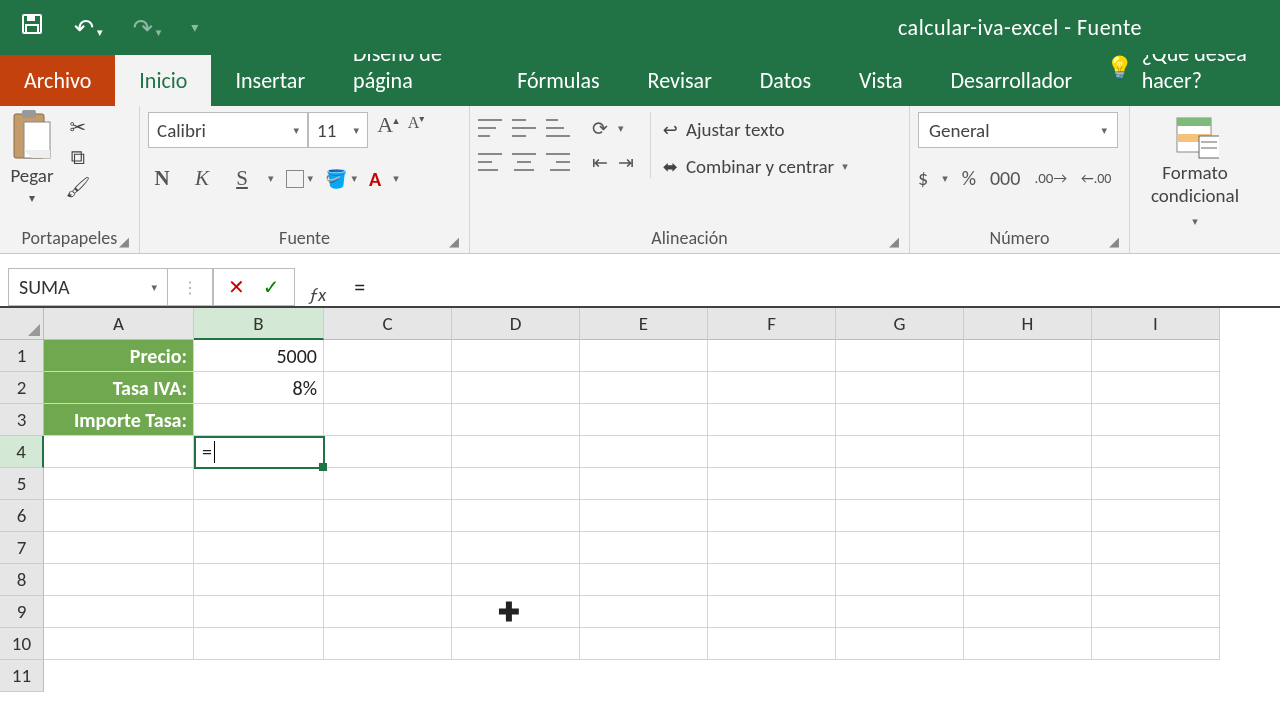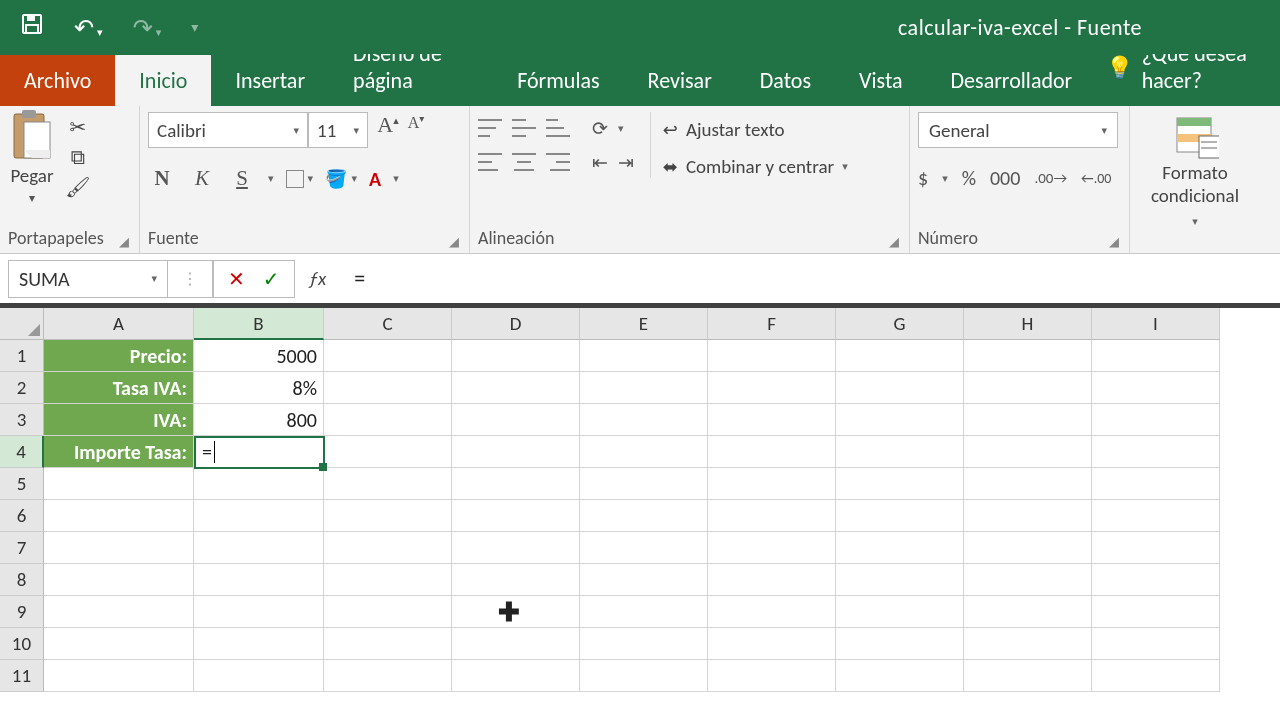--- a/index.html
+++ b/index.html
@@ -17,21 +17,21 @@
 .tab { color: #fff; font-size: 22px; padding: 12px 24px; cursor: pointer; }
 .tab.file { background: #c2410c; color: #fff; }
 .tab.active { background: #f3f3f3; color: #217346; font-weight: normal; }
 .tell-me { margin-left: auto; color: #fff; display: flex; align-items: center; gap: 8px; padding: 0 18px 12px 10px; font-size: 22px; }
 .bulb-icon { font-size: 22px; }
 
 
 .ribbon { background: #f3f3f3; height: 148px; display: flex; border-bottom: 1px solid #c8c8c8; }
 .ribbon-group { border-right: 1px solid #d4d4d4; display: flex; flex-direction: column; padding: 6px 8px 0 8px; }
 .ribbon-group-content { flex: 1; display: flex; align-items: flex-start; gap: 8px; }
-.ribbon-group-label { font-size: 18px; color: #555; padding: 2px 0 4px 0; position: relative; }
+.ribbon-group-label { text-align: center; font-size: 18px; color: #555; padding: 2px 0 4px 0; position: relative; }
 .dlg-launcher { position: absolute; right: 2px; bottom: 4px; font-size: 13px; color: #888; cursor: pointer; }
 
 .pegar-col { display: flex; flex-direction: column; align-items: center; gap: 4px; }
 .pegar-icon { width: 48px; height: 48px; display: flex; align-items: center; justify-content: center; position: relative; }
 .clipboard-svg { width: 44px; height: 56px; }
 .pegar-label { font-size: 19px; color: #444; }
 .pegar-arrow { font-size: 12px; color: #555; }
 .clip-col { display: flex; flex-direction: column; gap: 8px; justify-content: flex-start; padding-top: 4px; }
 .clip-small { font-size: 20px; color: #444; cursor: pointer; width: 28px; height: 22px; display:flex;align-items:center;justify-content:center; }
 
@@ -65,21 +65,21 @@
 
 .num-box { border:1px solid #bbb;background:#fff;height:36px;width:200px;display:flex;align-items:center;padding:0 10px;font-size:19px;color:#444;justify-content:space-between; }
 .num-row2 { display:flex;gap:14px;margin-top:10px;align-items:center;font-size:20px;color:#555; }
 .num-btn { cursor:pointer; }
 
 .cond-col { display:flex;flex-direction:column;align-items:center;gap:2px;padding:0 10px; }
 .cond-icon-wrap { width:48px;height:48px; }
 .cond-label { font-size:19px;color:#444;text-align:center;line-height:1.2; }
 
 
-.fbar-row { height: 54px; display:flex;align-items:center;border-bottom:5px solid #404040;background:#fff; }
+.fbar-row { height: 54px; display:flex;align-items:flex-end;border-bottom:2px solid #404040;background:#fff; }
 .namebox { border:1px solid #bbb;width:160px;height:38px;margin-left:8px;display:flex;align-items:center;padding:0 10px;justify-content:space-between;font-size:20px;color:#333; }
 .fbar-btns { border:1px solid #bbb;border-left:none;height:38px;display:flex;align-items:center;gap:18px;padding:0 14px; }
 .fbar-btn { font-size:20px;color:#555;cursor:pointer; }
 .fbar-btn.x { color:#c00; }
 .fbar-btn.chk { color:#080; }
 .fx-btn { font-size:19px;font-style:italic;color:#444;cursor:pointer;padding:0 14px; }
 .formula-input { flex:1;height:38px;border:none;font-size:22px;padding:0 14px;outline:none;color:#222; }
 
 
 .grid-wrap { display:flex; }
@@ -372,31 +372,20 @@
           <div class="cell num" style="width: 130px;">8%</div>
           <div class="cell" style="width: 128px;"></div>
           <div class="cell" style="width: 128px;"></div>
           <div class="cell" style="width: 128px;"></div>
           <div class="cell" style="width: 128px;"></div>
           <div class="cell" style="width: 128px;"></div>
           <div class="cell" style="width: 128px;"></div>
           <div class="cell" style="width: 128px;"></div>
         </div>
         <div class="cell-row">
-          <div class="cell label-green" style="width: 150px;">IVA:</div>
-          <div class="cell num" style="width: 130px;">800</div>
-          <div class="cell" style="width: 128px;"></div>
-          <div class="cell" style="width: 128px;"></div>
-          <div class="cell" style="width: 128px;"></div>
-          <div class="cell" style="width: 128px;"></div>
-          <div class="cell" style="width: 128px;"></div>
-          <div class="cell" style="width: 128px;"></div>
-          <div class="cell" style="width: 128px;"></div>
-        </div>
-        <div class="cell-row">
           <div class="cell label-green" style="width: 150px;">Importe Tasa:</div>
           <div class="cell" style="width: 130px;"></div>
           <div class="cell" style="width: 128px;"></div>
           <div class="cell" style="width: 128px;"></div>
           <div class="cell" style="width: 128px;"></div>
           <div class="cell" style="width: 128px;"></div>
           <div class="cell" style="width: 128px;"></div>
           <div class="cell" style="width: 128px;"></div>
           <div class="cell" style="width: 128px;"></div>
         </div>

